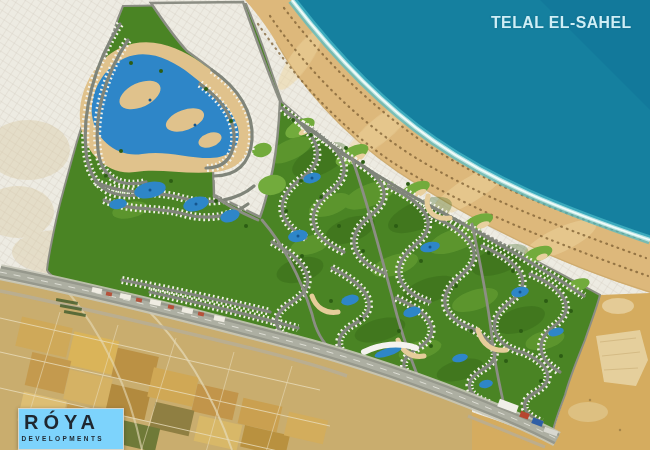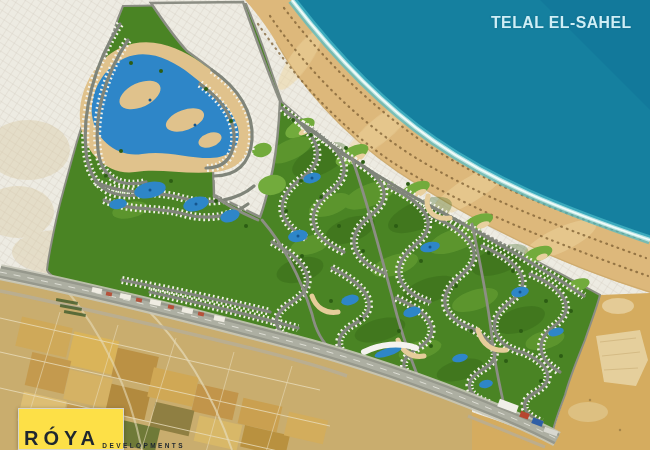--- a/index.html
+++ b/index.html
@@ -10,23 +10,23 @@
   .canvas svg{position:absolute;left:0;top:0;}
   .project-title{
     position:absolute;left:491px;top:13px;
     font-size:17px;font-weight:bold;letter-spacing:.5px;
     color:#cfeef6;white-space:nowrap;
     transform:scaleX(.93);transform-origin:left top;
     text-shadow:0 0 2px rgba(8,80,104,.45);
   }
   .logo-card{
     position:absolute;left:18px;top:408px;width:106px;height:42px;
-    background:#fde047;border:1px solid #d8d6cc;
+    background:#7dd3fc;border:1px solid #d8d6cc;
     box-shadow:0 1px 4px rgba(40,40,30,.4);
-    display:flex;flex-direction:row;align-items:flex-end;justify-content:flex-start;
+    display:flex;flex-direction:column;align-items:flex-start;justify-content:flex-start;
     padding-top:3px;box-sizing:border-box;
   }
   .logo-brand{
     font-size:20px;font-weight:bold;letter-spacing:5px;
     color:#1f2730;line-height:1.05;text-indent:5px;
   }
   .logo-sub{
     font-size:6.5px;font-weight:bold;letter-spacing:2.4px;
     color:#1f2730;margin-top:2px;text-indent:2.4px;
   }

